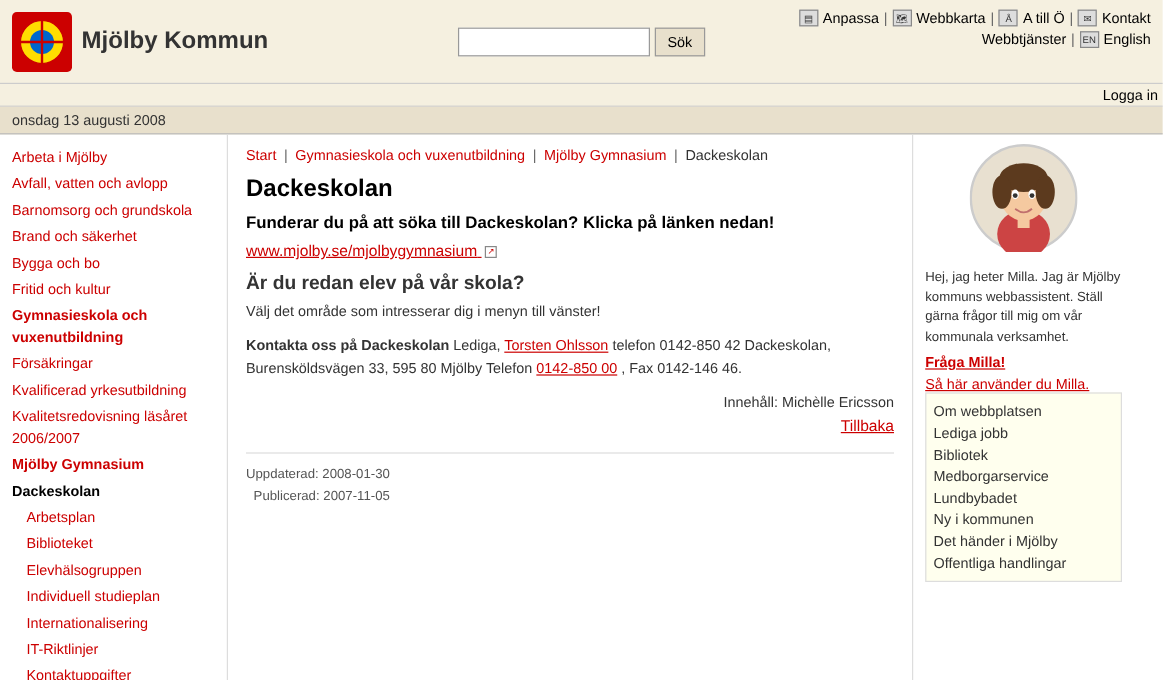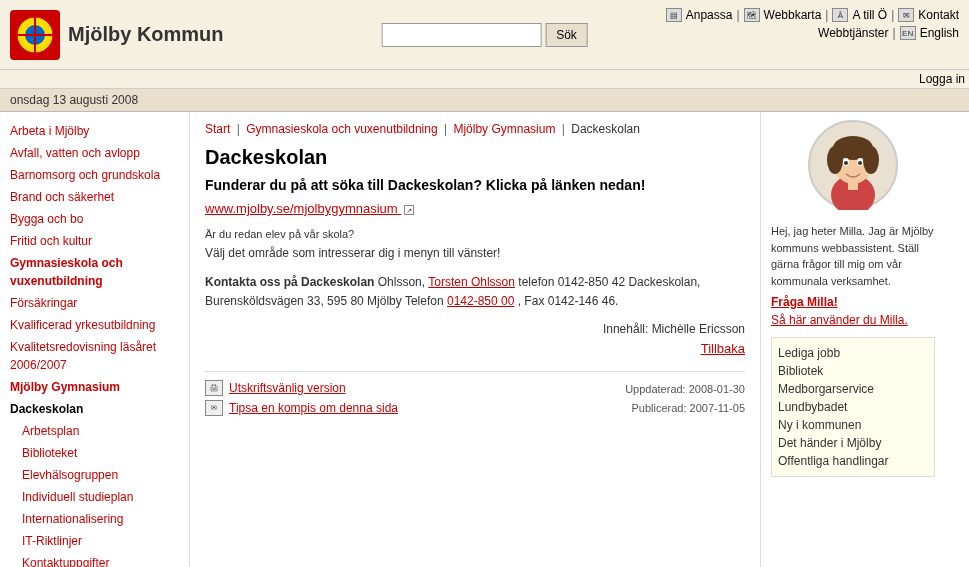--- a/index.html
+++ b/index.html
@@ -179,22 +179,22 @@
       color: #000;
     }
     #main-link {
       color: #c00;
       text-decoration: underline;
       font-size: 13px;
       display: block;
       margin-bottom: 12px;
     }
     .section-heading {
-      font-weight: normal;
-      font-size: 11px;
+      font-weight: bold;
+      font-size: 16px;
       margin-bottom: 4px;
     }
     .contact-text {
       font-size: 12px;
       line-height: 1.6;
       margin-bottom: 10px;
     }
     .contact-text a { color: #c00; text-decoration: underline; }
     .inneh-line {
       text-align: right;
@@ -263,21 +263,20 @@
       font-weight: bold;
       text-decoration: underline;
       display: block;
       margin-bottom: 4px;
       font-size: 12px;
     }
     #anvand-link {
       color: #c00;
       text-decoration: underline;
       display: block;
-      margin-bottom: 10px;
       font-size: 12px;
     }
     #quick-links {
       background: #ffe;
       border: 1px solid #ddd;
       padding: 6px;
     }
     .quick-link {
       display: block;
       color: #333;
@@ -382,43 +381,33 @@
     <a href="#" id="main-link">
       <span>www.mjolby.se/mjolbygymnasium</span>
       <span class="ext-icon" style="margin-left:3px;">↗</span>
     </a>
 
     <p class="section-heading">Är du redan elev på vår skola?</p>
     <p class="contact-text" style="margin-bottom:10px;">Välj det område som intresserar dig i menyn till vänster!</p>
 
     <p class="contact-text">
       <strong>Kontakta oss på Dackeskolan</strong>
-      <span> Ohlsson, </span>
+      <span> Lediga, </span>
       <a href="#">Torsten Ohlsson</a>
       <span> telefon 0142-850 42 Dackeskolan, Burensköldsvägen 33, 595 80 Mjölby Telefon </span>
       <a href="#">0142-850 00</a>
       <span>, Fax 0142-146 46.</span>
     </p>
 
     <div class="inneh-line">Innehåll: Michèlle Ericsson</div>
 
     <a href="#" id="tillbaka-link">Tillbaka</a>
 
     <div id="bottom-links">
       <div style="display:flex;justify-content:space-between;align-items:flex-start;">
-        <div>
-          <div class="bottom-link-row">
-            <span class="doc-icon">🖨</span>
-            <a href="#">Utskriftsvänlig version</a>
-          </div>
-          <div class="bottom-link-row">
-            <span class="doc-icon">✉</span>
-            <a href="#">Tipsa en kompis om denna sida</a>
-          </div>
-        </div>
         <div id="update-info">
           <div>Uppdaterad: 2008-01-30</div>
           <div>Publicerad: 2007-11-05</div>
         </div>
       </div>
     </div>
   </div>
 
   <div id="right-sidebar">
     <div id="avatar-area">
@@ -443,20 +432,21 @@
 
         <path d="M38 54 Q45 60 52 54" stroke="#c0706e" stroke-width="1.5" fill="none"></path>
       </svg>
     </div>
 
     <p id="milla-text" style="font-size:11px;line-height:1.5;margin-bottom:6px;">Hej, jag heter Milla. Jag är Mjölby kommuns webbassistent. Ställ gärna frågor till mig om vår kommunala verksamhet.</p>
     <a href="#" id="fraga-link">Fråga Milla!</a>
     <a href="#" id="anvand-link">Så här använder du Milla.</a>
 
     <div id="quick-links">
+      <a href="#" class="quick-link">Om webbplatsen</a>
       <a href="#" class="quick-link">Lediga jobb</a>
       <a href="#" class="quick-link">Bibliotek</a>
       <a href="#" class="quick-link">Medborgarservice</a>
       <a href="#" class="quick-link">Lundbybadet</a>
       <a href="#" class="quick-link">Ny i kommunen</a>
       <a href="#" class="quick-link">Det händer i Mjölby</a>
       <a href="#" class="quick-link">Offentliga handlingar</a>
     </div>
   </div>
 

